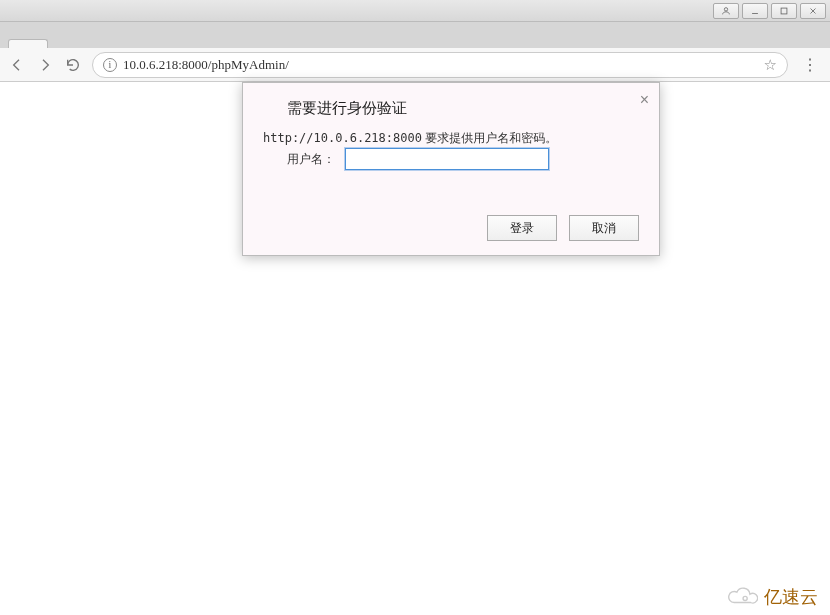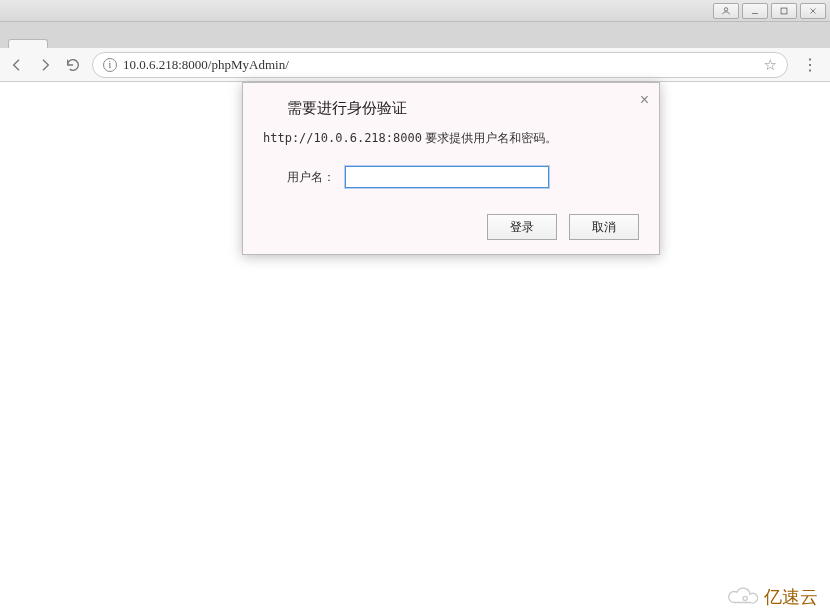--- a/index.html
+++ b/index.html
@@ -140,21 +140,20 @@
     .dialog-title {
       font-size: 15px;
       color: #222;
       margin-bottom: 10px;
       margin-left: 24px;
     }
     .dialog-msg {
       font-size: 12px;
       color: #333;
       line-height: 1.7;
-      margin-bottom: 18px;
     }
     .dialog-msg .mono { font-family: Consolas, monospace; }
     .field-row {
       display: flex;
       align-items: center;
     }
     .field-label {
       width: 82px;
       text-align: right;
       padding-right: 10px;
@@ -167,21 +166,21 @@
       border: 1px solid #aaa;
       background: #fff;
       padding: 0 4px;
       font-size: 12px;
     }
     .field-input.focused { border: 1px solid #4a90d9; box-shadow: 0 0 0 1px rgba(74,144,217,0.4);}
     .dialog-actions {
       display: flex;
       justify-content: flex-end;
       gap: 12px;
-      margin-top: 26px;
+      margin-top: 45px;
     }
     .dlg-btn {
       min-width: 70px;
       height: 26px;
       background: linear-gradient(#fcfcfc, #efefef);
       border: 1px solid #aaa;
       font-size: 12px;
       color: #222;
       cursor: pointer;
     }

